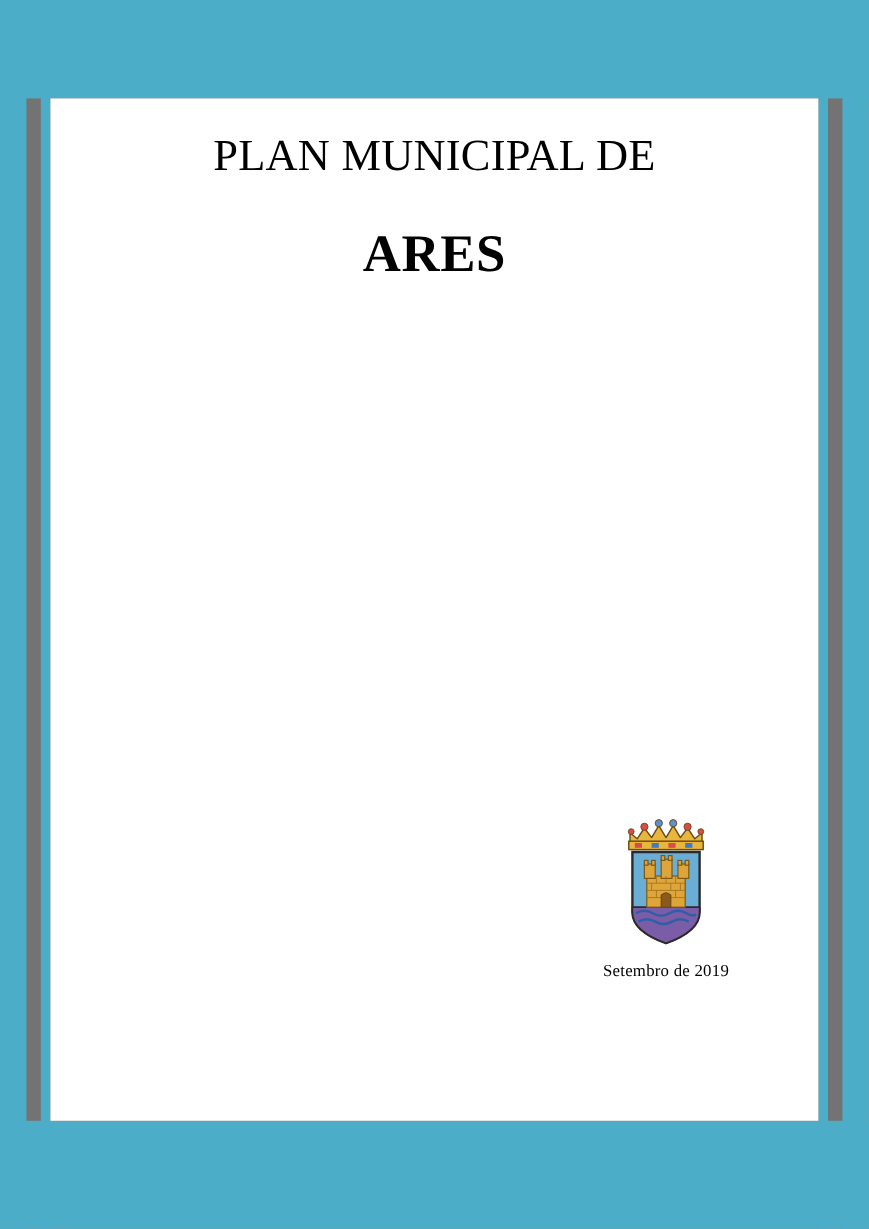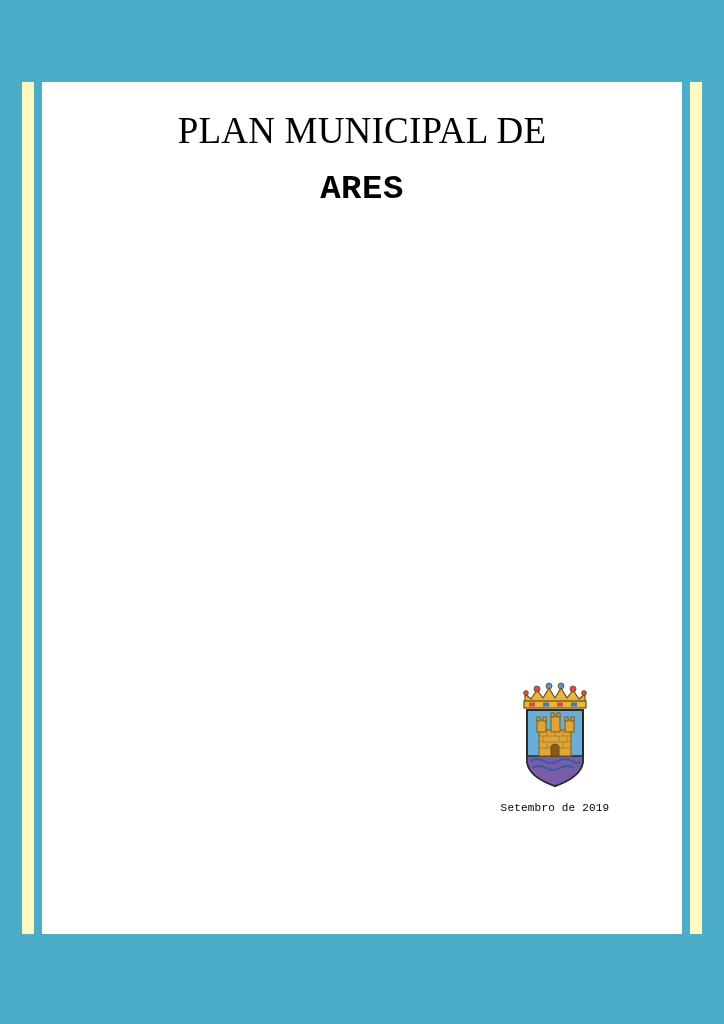--- a/index.html
+++ b/index.html
@@ -11,21 +11,21 @@
     width: 724px;
     height: 1024px;
     font-family: "Liberation Serif", serif;
     position: relative;
     overflow: hidden;
   }
 
   .page {
     position: absolute;
     inset: 0;
-    background: #fef9c3;
+    background: #737373;
   }
 
   
   .band-top {
     position: absolute;
     left: 0;
     top: 0;
     width: 724px;
     height: 82px;
     background: #4cadc8;
@@ -88,46 +88,45 @@
     width: 560px;
     text-align: center;
   }
   .title-line {
     font-size: 37px;
     line-height: 50px;
     color: #000000;
     letter-spacing: 0.2px;
   }
   .title-sub {
-    margin-top: 14px;
-    font-size: 34px;
+    margin-top: 30px;
+    font-size: 44px;
     font-weight: bold;
     color: #000000;
     letter-spacing: 0.5px;
-    font-family: Liberation Mono, monospace;
   }
 
   
   .crest-wrap {
     position: absolute;
     left: 458px;
     top: 590px;
     width: 110px;
     text-align: center;
   }
   .crest {
     width: 84px;
     height: 124px;
     display: block;
     margin: 0 auto;
   }
   .crest-date {
     margin-top: 6px;
-    font-family: Liberation Mono, monospace;
-    font-size: 11px;
+    font-family: Liberation Serif, serif;
+    font-size: 14px;
     color: #000000;
     letter-spacing: 0.2px;
   }
 </style>
 </head>
 <body>
 
 <div class="page">
 
   <div class="band-top"></div>

